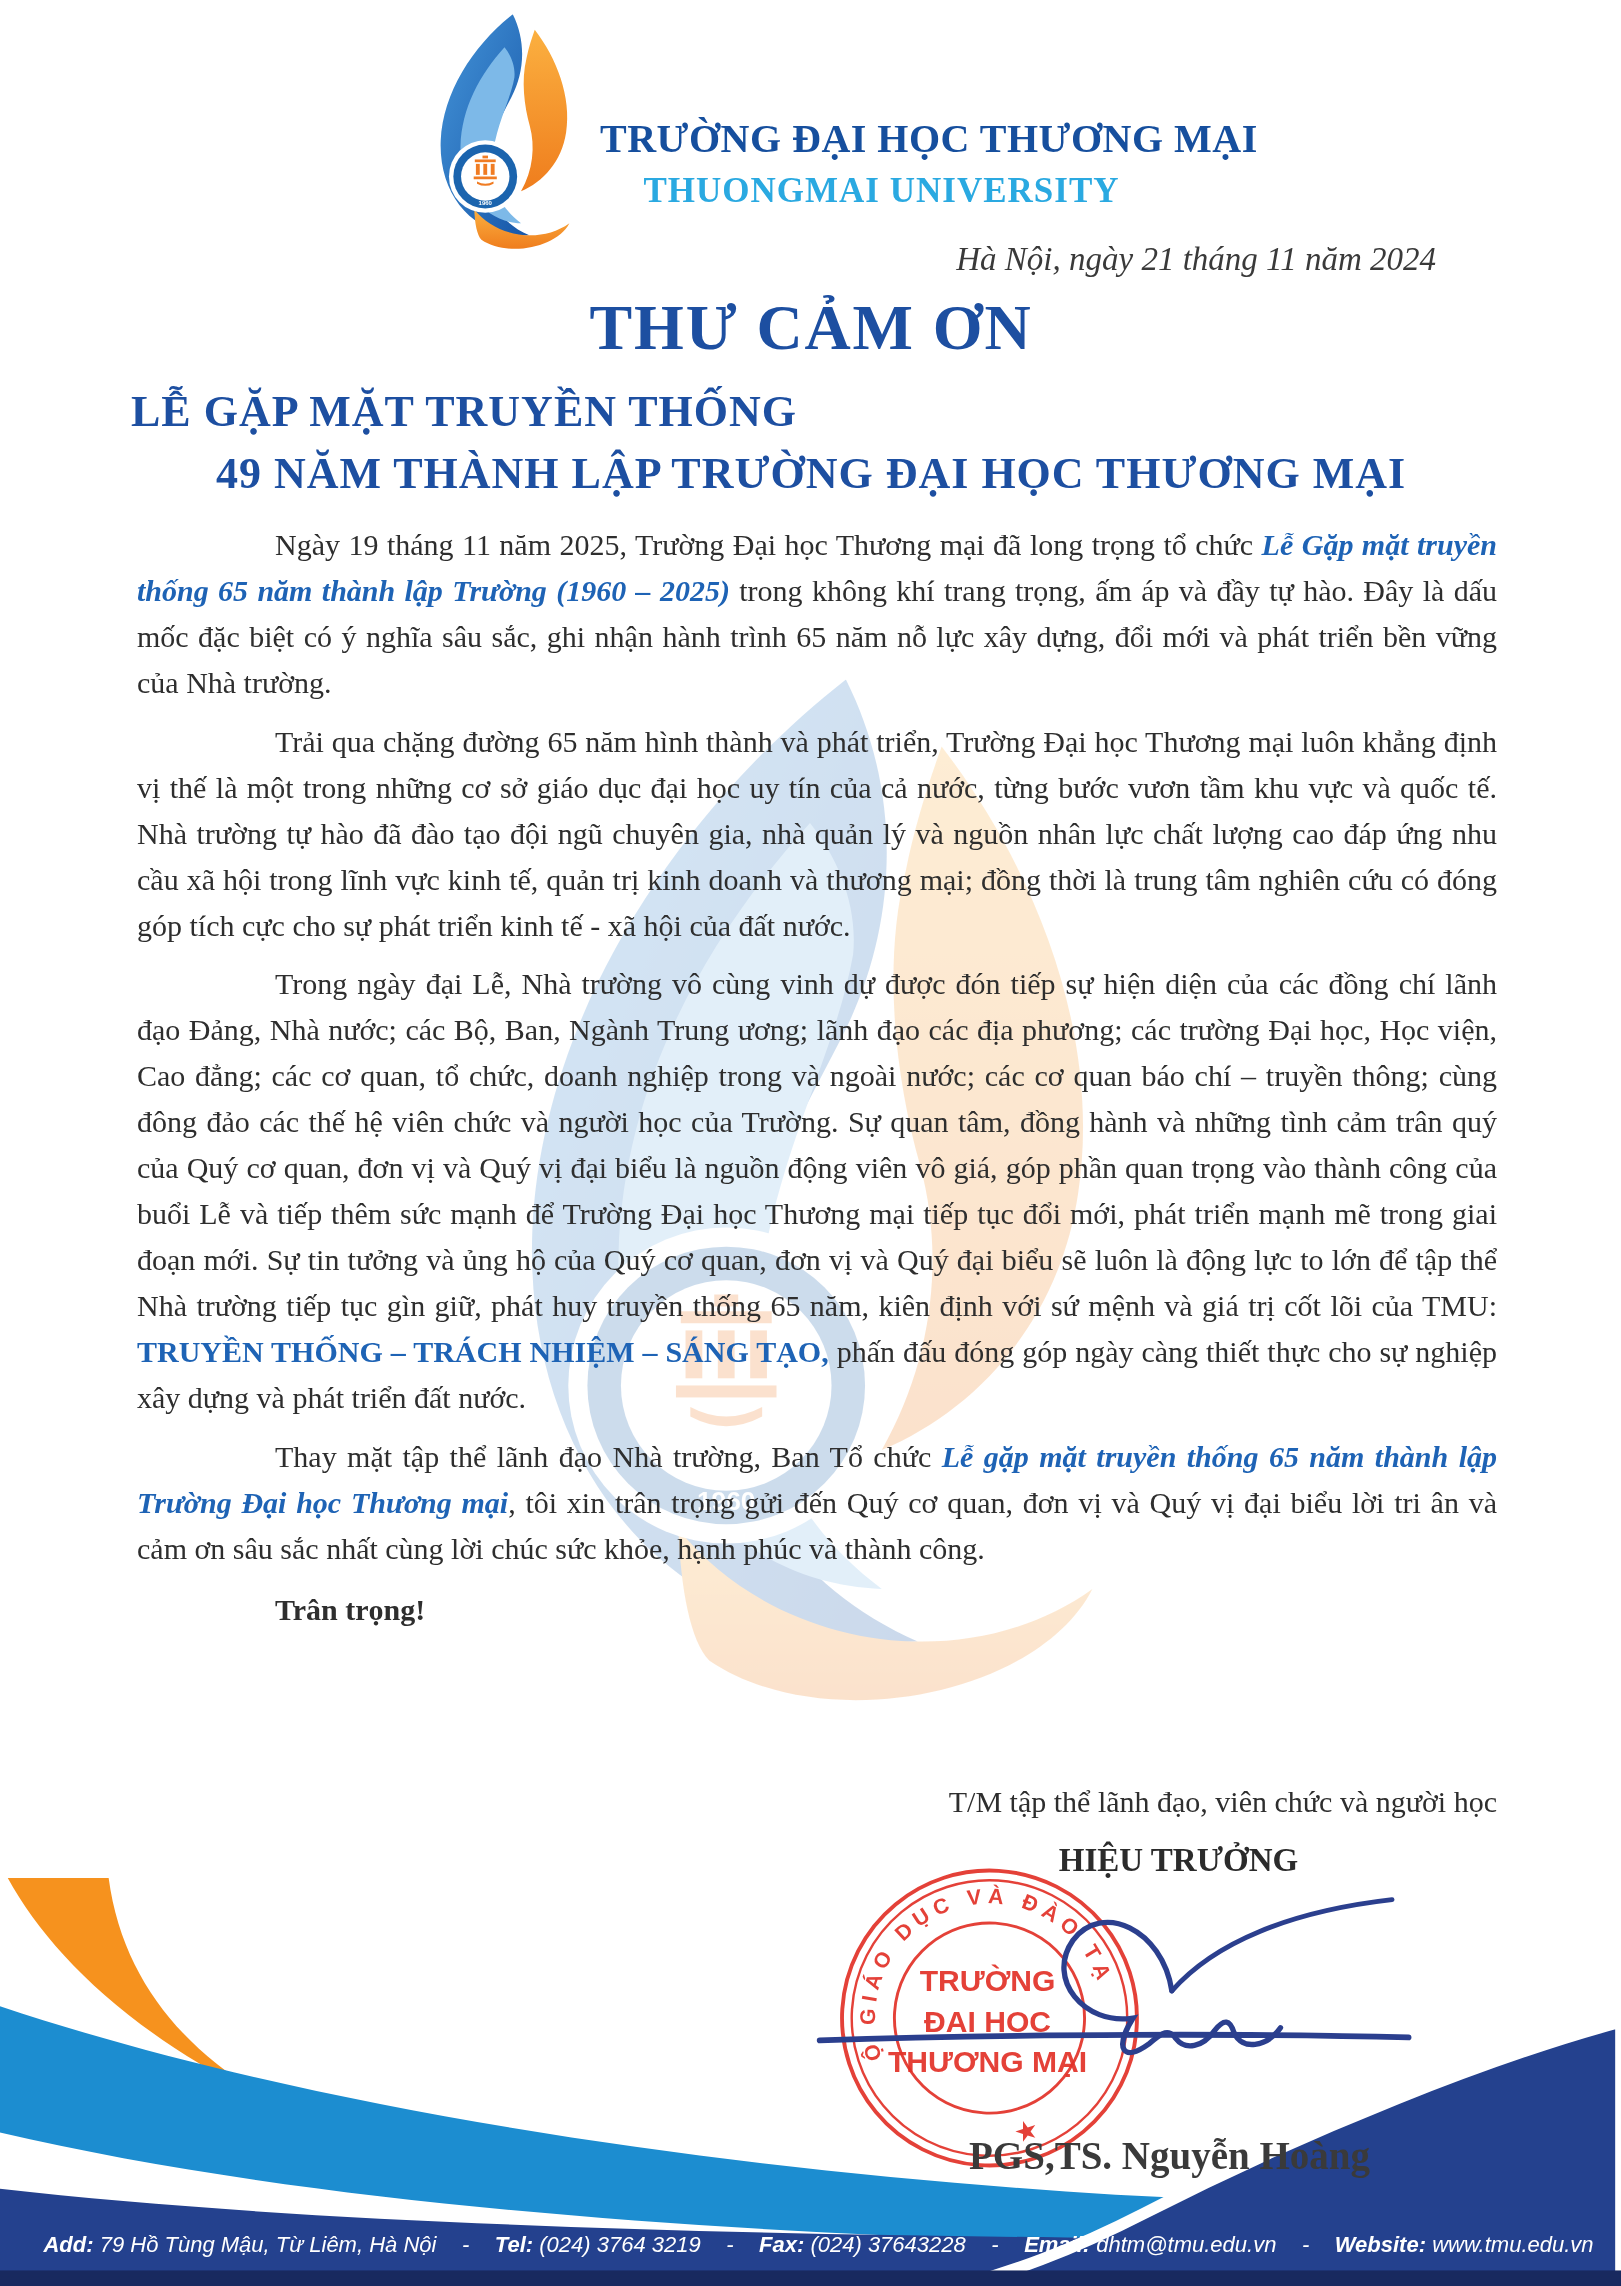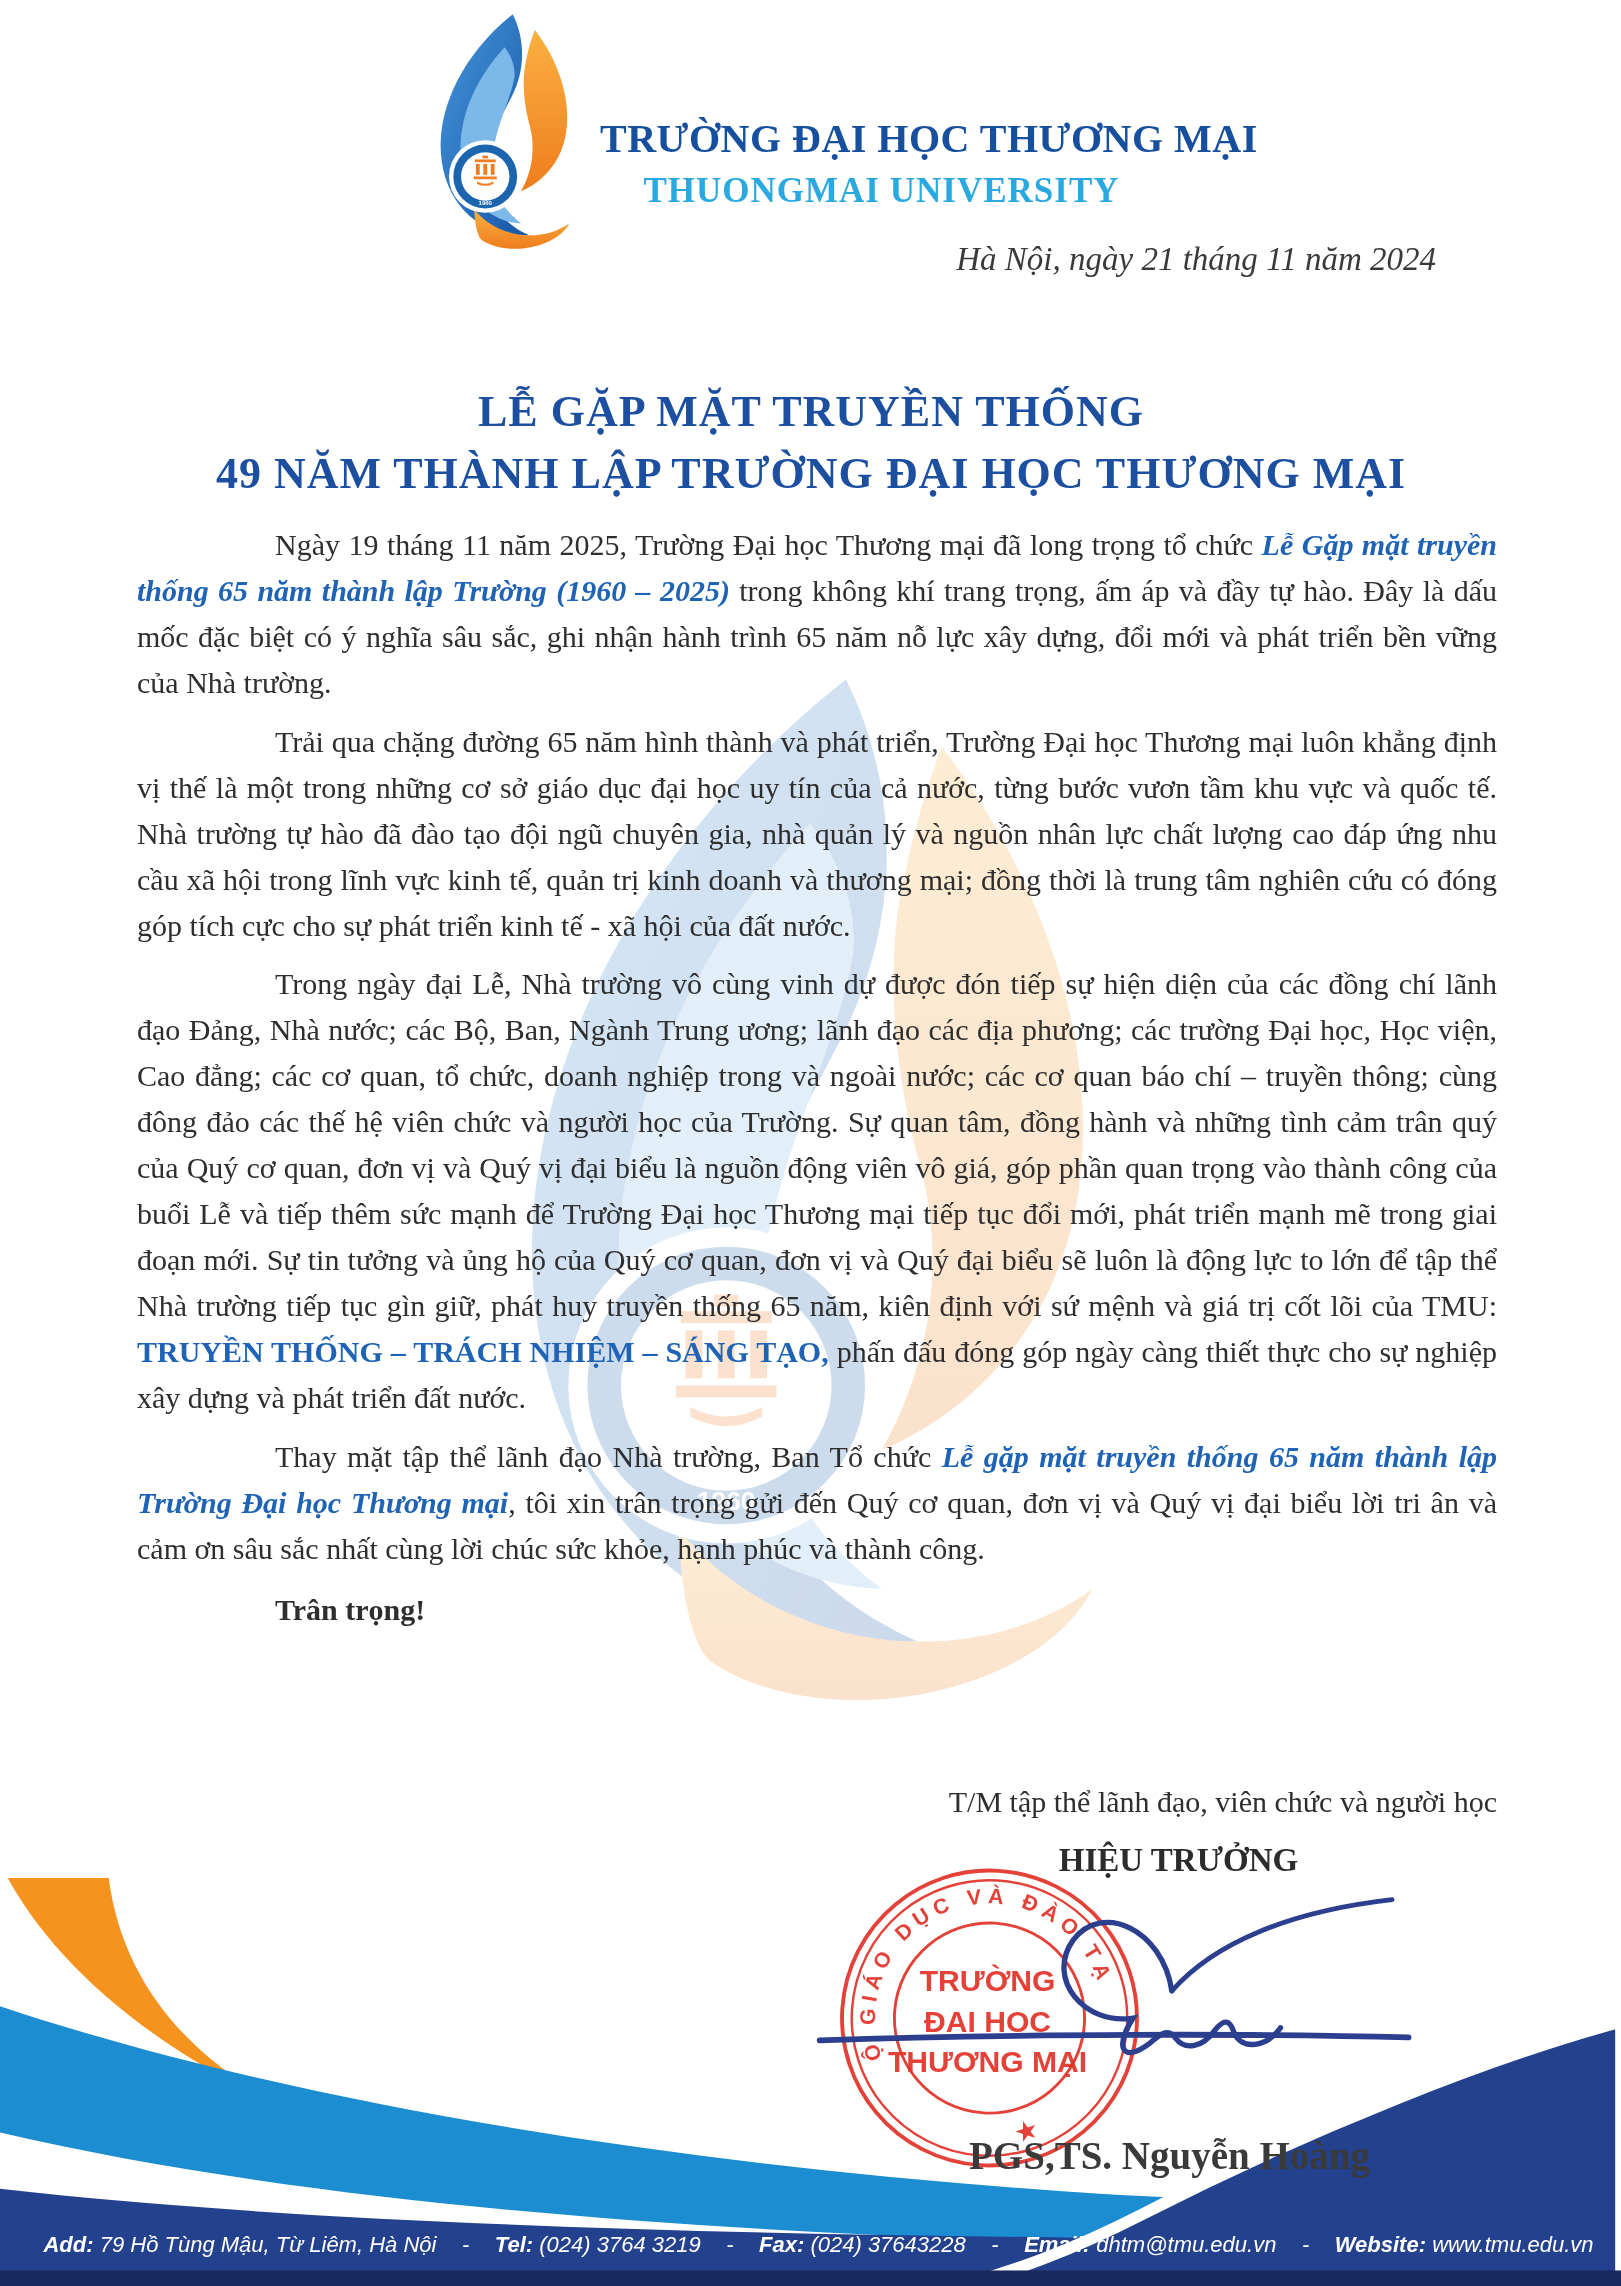--- a/index.html
+++ b/index.html
@@ -8,21 +8,21 @@
   
   .logo-svg{position:absolute;left:422px;top:13.6px;width:165px;height:237px;}
   .uniname-vi{position:absolute;left:600px;top:115px;width:563px;text-align:center;
       font-weight:bold;font-size:40px;color:#164f9e;letter-spacing:0.5px;white-space:nowrap;}
   .uniname-en{position:absolute;left:600px;top:171px;width:563px;text-align:center;
       font-weight:bold;font-size:35px;color:#2aa9e1;letter-spacing:1px;white-space:nowrap;}
   .dateline{position:absolute;right:185px;top:241px;font-style:italic;font-size:33px;color:#3a3a3a;white-space:nowrap;}
   
   .title-main{position:absolute;left:131px;top:291px;width:1360px;text-align:center;
       font-weight:bold;font-size:64px;color:#1d4fa1;letter-spacing:1.9px;}
-  .title-sub1{position:absolute;left:131px;top:386px;width:1360px;text-align:center;
+  .title-sub1{position:absolute;left:131px;top:386px;width:1360px;text-align:left;
       font-weight:bold;font-size:44px;color:#1d4fa1;letter-spacing:1px;}
   .title-sub2{position:absolute;left:131px;top:448px;width:1360px;text-align:center;
       font-weight:bold;font-size:44px;color:#1d4fa1;letter-spacing:1px;}
   
   .letter-body{position:absolute;left:137px;top:522px;width:1360px;z-index:2;}
   .letter-body p{margin:0 0 12.6px 0;font-size:30px;line-height:46px;text-align:justify;
       text-indent:138px;color:#2e2e2e;}
   .em-blue{color:#1e63b5;font-weight:bold;font-style:italic;}
   .strong-blue{color:#1e63b5;font-weight:bold;}
   .closing{font-weight:bold;text-indent:138px;font-size:30px;margin-top:21.3px;color:#2e2e2e;}
@@ -84,20 +84,21 @@
     <use href="#tmu-logo"></use>
   </svg>
 
   <svg class="logo-svg" viewBox="0 0 300 430">
     <use href="#tmu-logo"></use>
   </svg>
   <div class="uniname-vi">TRƯỜNG ĐẠI HỌC THƯƠNG MẠI</div>
   <div class="uniname-en">THUONGMAI UNIVERSITY</div>
   <div class="dateline">Hà Nội, ngày 21 tháng 11 năm 2024</div>
 
+  <div class="title-main">THƯ CẢM ƠN</div>
   <div class="title-sub1">LỄ GẶP MẶT TRUYỀN THỐNG</div>
   <div class="title-sub2">49 NĂM THÀNH LẬP TRƯỜNG ĐẠI HỌC THƯƠNG MẠI</div>
 
   <div class="letter-body">
     <p><span>Ngày 19 tháng 11 năm 2025, Trường Đại học Thương mại đã long trọng tổ chức </span><span class="em-blue">Lễ Gặp mặt truyền thống 65 năm thành lập Trường (1960 – 2025)</span><span> trong không khí trang trọng, ấm áp và đầy tự hào. Đây là dấu mốc đặc biệt có ý nghĩa sâu sắc, ghi nhận hành trình 65 năm nỗ lực xây dựng, đổi mới và phát triển bền vững của Nhà trường.</span></p>
     <p>Trải qua chặng đường 65 năm hình thành và phát triển, Trường Đại học Thương mại luôn khẳng định vị thế là một trong những cơ sở giáo dục đại học uy tín của cả nước, từng bước vươn tầm khu vực và quốc tế. Nhà trường tự hào đã đào tạo đội ngũ chuyên gia, nhà quản lý và nguồn nhân lực chất lượng cao đáp ứng nhu cầu xã hội trong lĩnh vực kinh tế, quản trị kinh doanh và thương mại; đồng thời là trung tâm nghiên cứu có đóng góp tích cực cho sự phát triển kinh tế - xã hội của đất nước.</p>
     <p><span>Trong ngày đại Lễ, Nhà trường vô cùng vinh dự được đón tiếp sự hiện diện của các đồng chí lãnh đạo Đảng, Nhà nước; các Bộ, Ban, Ngành Trung ương; lãnh đạo các địa phương; các trường Đại học, Học viện, Cao đẳng; các cơ quan, tổ chức, doanh nghiệp trong và ngoài nước; các cơ quan báo chí – truyền thông; cùng đông đảo các thế hệ viên chức và người học của Trường. Sự quan tâm, đồng hành và những tình cảm trân quý của Quý cơ quan, đơn vị và Quý vị đại biểu là nguồn động viên vô giá, góp phần quan trọng vào thành công của buổi Lễ và tiếp thêm sức mạnh để Trường Đại học Thương mại tiếp tục đổi mới, phát triển mạnh mẽ trong giai đoạn mới. Sự tin tưởng và ủng hộ của Quý cơ quan, đơn vị và Quý đại biểu sẽ luôn là động lực to lớn để tập thể Nhà trường tiếp tục gìn giữ, phát huy truyền thống 65 năm, kiên định với sứ mệnh và giá trị cốt lõi của TMU: </span><span class="strong-blue">TRUYỀN THỐNG – TRÁCH NHIỆM – SÁNG TẠO,</span><span> phấn đấu đóng góp ngày càng thiết thực cho sự nghiệp xây dựng và phát triển đất nước.</span></p>
     <p><span>Thay mặt tập thể lãnh đạo Nhà trường, Ban Tổ chức </span><span class="em-blue">Lễ gặp mặt truyền thống 65 năm thành lập Trường Đại học Thương mại</span><span>, tôi xin trân trọng gửi đến Quý cơ quan, đơn vị và Quý vị đại biểu lời tri ân và cảm ơn sâu sắc nhất cùng lời chúc sức khỏe, hạnh phúc và thành công.</span></p>
     <div class="closing">Trân trọng!</div>
   </div>

